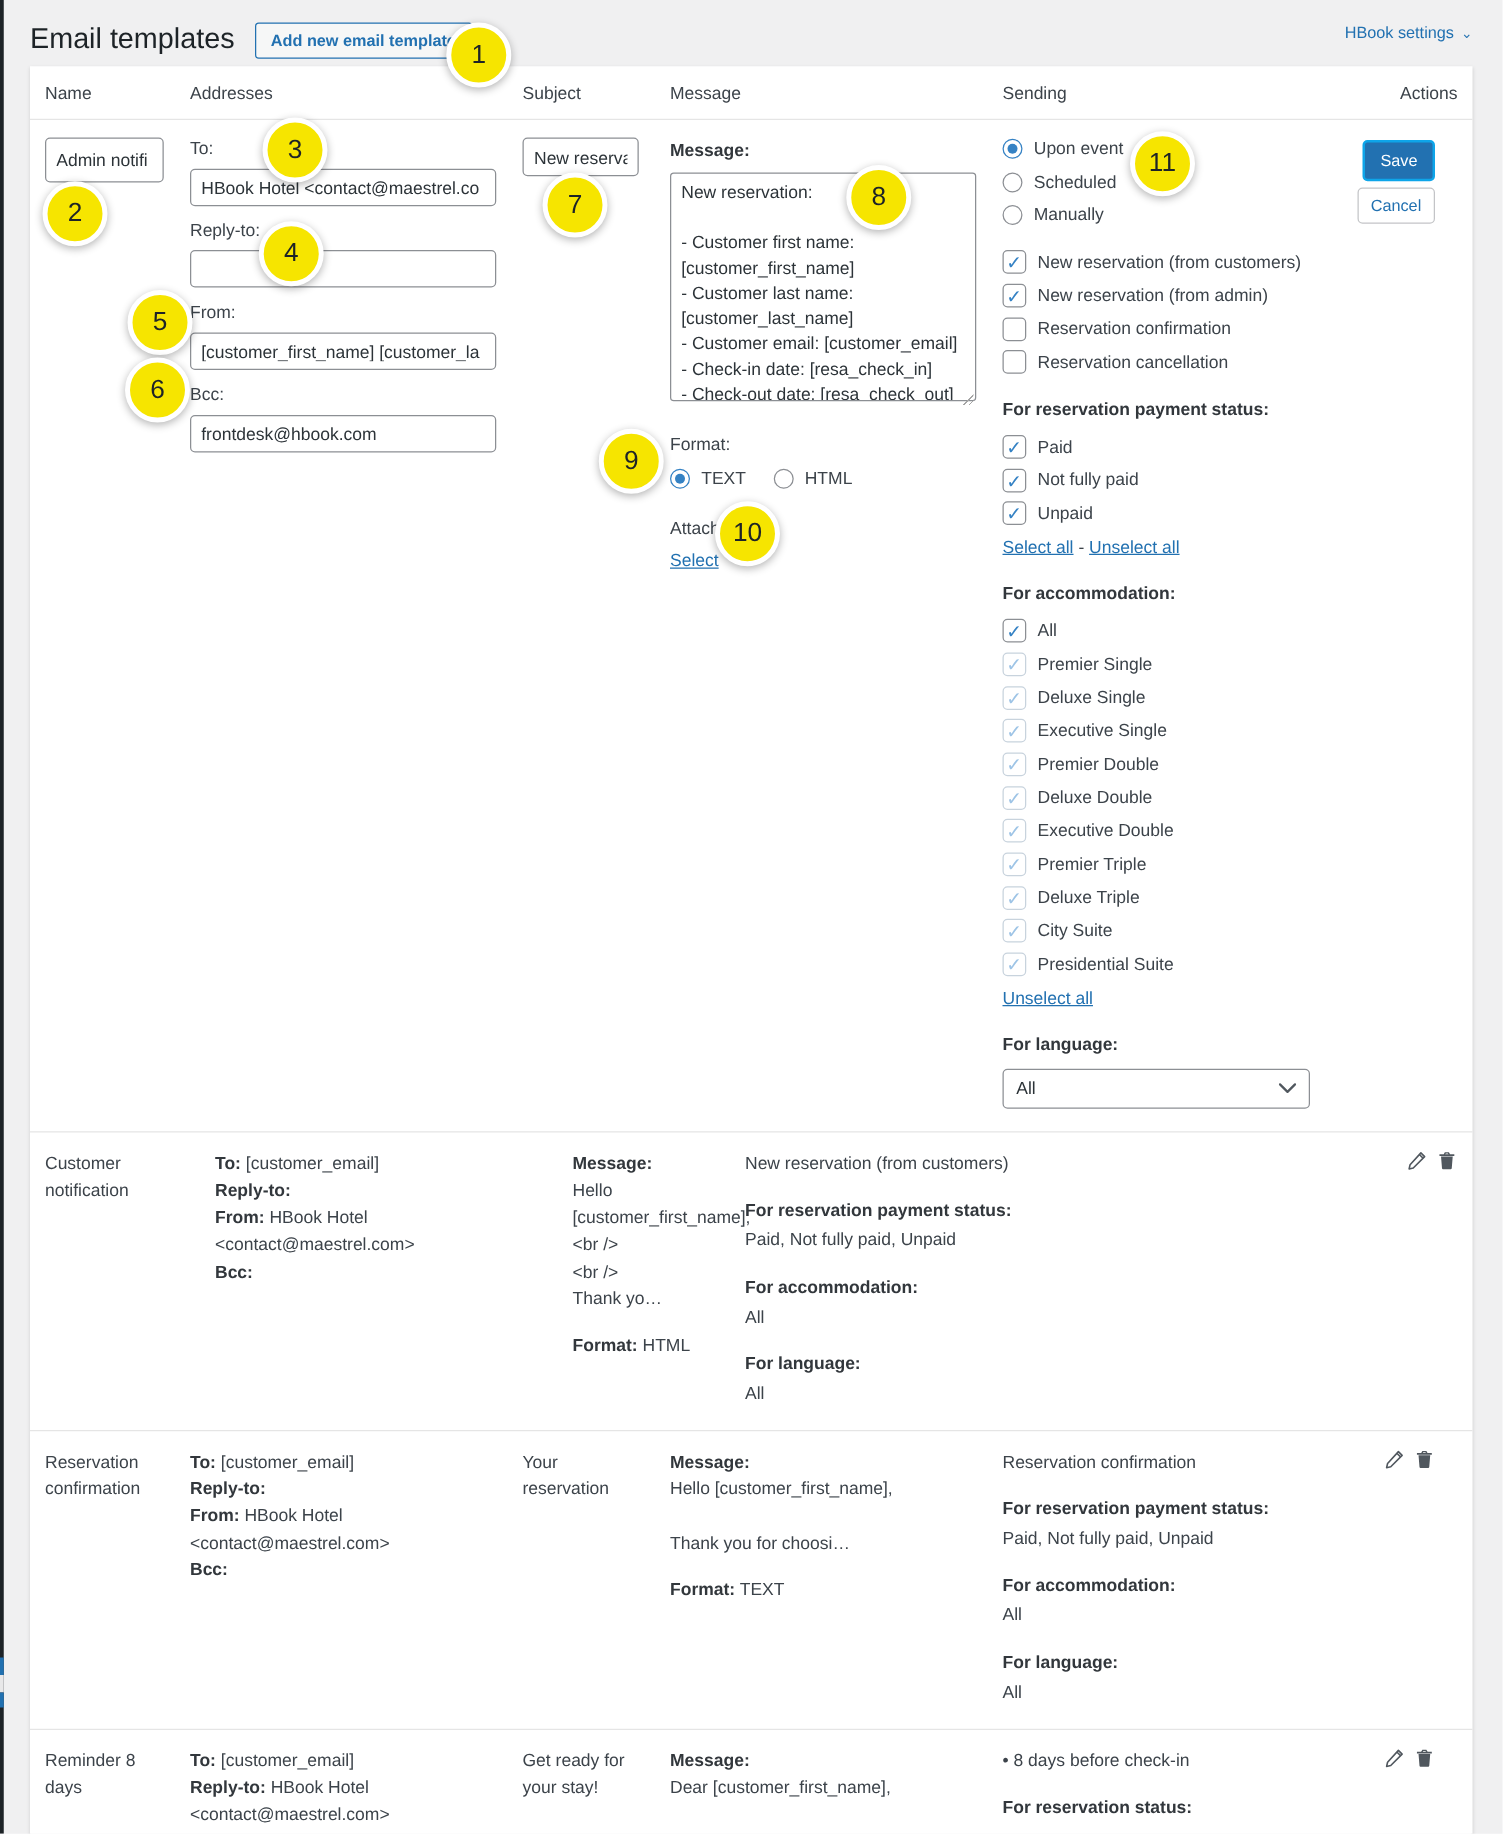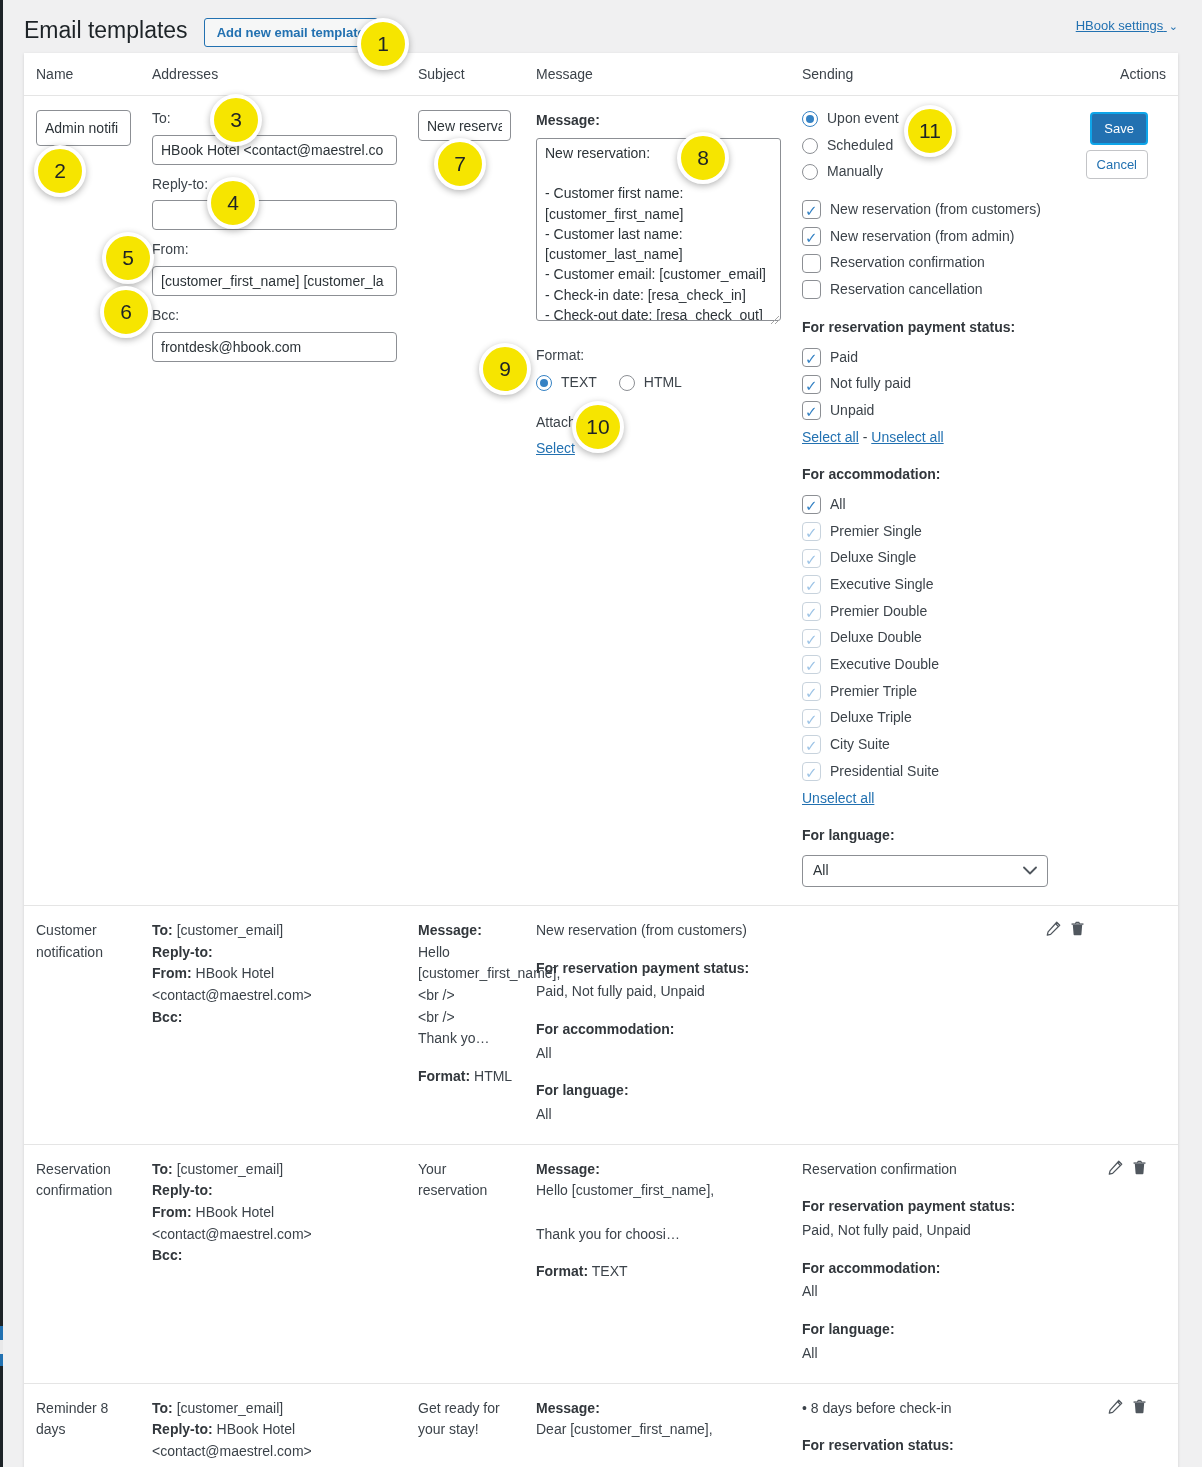--- a/index.html
+++ b/index.html
@@ -20,21 +20,21 @@
 
   
   .topbar { display:flex; align-items:flex-start; padding:16px 24px 0 24px; height:53px; }
   .page-title { font-size:23px; font-weight:400; color:#1d2327; line-height:1.3; }
   .add-btn {
     margin-left:16px; margin-top:2px;
     background:#f6f7f7; color:#2271b1; border:1px solid #2271b1;
     font-weight:700; font-size:13px; padding:6px 12px; border-radius:3px;
     font-family: inherit; cursor:pointer; white-space:nowrap;
   }
-  .settings-link { margin-left:auto; margin-top:2px; font-size:13px; color:#2271b1; text-decoration:underline; cursor:pointer; white-space:nowrap; }
+  .settings-link { margin-left:auto; margin-top:2px; font-size:13px; color:#2271b1; cursor:pointer; white-space:nowrap; }
   .settings-link .chev { display:inline-block; font-size:11px; text-decoration:none; margin-left:2px; }
 
   
   .card {
     position:relative;
     margin:0 24px; background:#fff;
     box-shadow:0 1px 3px rgba(0,0,0,.13);
   }
   .grid-row {
     display:grid;
@@ -111,21 +111,21 @@
     font-family:inherit; font-size:13px; padding:6px 10px; cursor:pointer;
   }
 
   
   .row-static .s-trigger { margin-bottom:0; }
   .s-block { margin-top:16px; }
   .s-title { margin-bottom:2px; }
   .icon-actions { display:flex; justify-content:flex-end; gap:7px; color:#50575e; }
   .icon-btn { width:17px; height:17px; cursor:pointer; color:#50575e; }
   .icon-btn svg { width:17px; height:17px; display:block; }
-  .row-2 { min-height:210px; }
+  .row-2 { min-height:210px;gap:20px; }
   .row-3 { min-height:206px; }
   .row-4 { min-height:264px; border-bottom:none; }
 
   
   .ann {
     position:absolute; width:52px; height:52px; border-radius:50%;
     background:#f6e500; border:4px solid #fff; z-index:20;
     box-shadow:0 2px 7px rgba(0,0,0,.3);
     display:flex; align-items:center; justify-content:center;
     font-size:21px; color:#1d2327;

